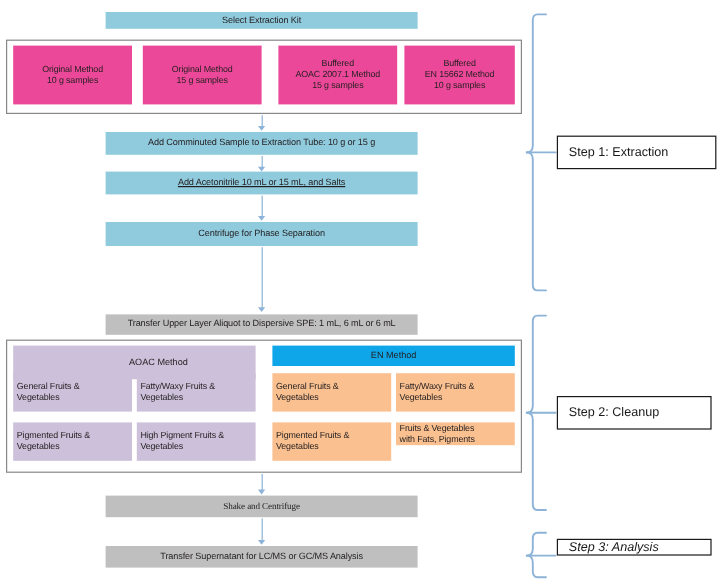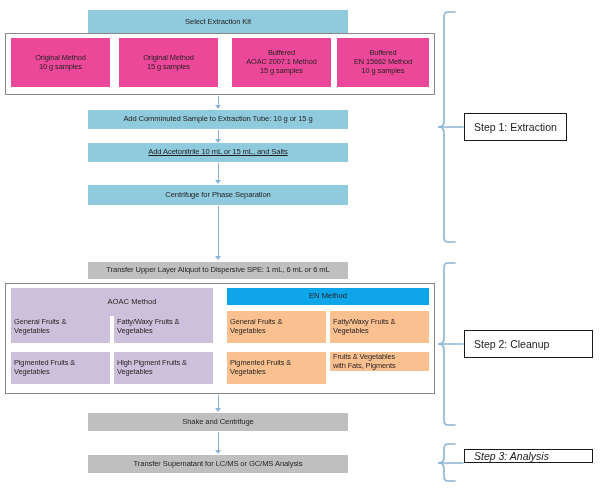--- a/index.html
+++ b/index.html
@@ -120,21 +120,21 @@
     left: 0; top: 0;
     width: 600px; height: 489px;
     pointer-events: none;
   }
 </style>
 </head>
 <body>
 
 <div id="canvas">
 
-  <div class="node bar-blue" style="left:88px; top:10px; width:260px; height:24px;">Select Extraction Kit</div>
+  <div class="node bar-blue" style="left:88px; top:10px; width:260px; height:14px;">Select Extraction Kit</div>
 
   <div class="group-box" style="left:5px; top:33px; width:430px; height:62px;"></div>
 
   <div class="node kit" style="left:11px; top:38px; width:99px; height:49px;">
     <span>Original Method</span>
     <span>10 g samples</span>
   </div>
 
   <div class="node kit" style="left:119px; top:38px; width:99px; height:49px;">
     <span>Original Method</span>
@@ -215,21 +215,21 @@
   </div>
 
   <div class="node cell-en" style="left:330px; top:352px; width:99px; height:19px; flex-direction:column; align-items:flex-start; justify-content:center;">
     <span>Fruits &amp; Vegetables</span>
     <span>with Fats, Pigments</span>
   </div>
 
   <div class="arrow-line" style="left:218px; top:395px; height:14px;"></div>
   <div class="arrow-head" style="left:215px; top:408px;"></div>
 
-  <div class="node bar-gray" style="left:88px; top:413px; width:260px; height:18px;">Shake and Centrifuge</div>
+  <div class="node bar-gray" style="left:88px; top:413px; width:260px; height:18px;font-family:Liberation Serif, serif;">Shake and Centrifuge</div>
 
   <div class="arrow-line" style="left:218px; top:432px; height:19px;"></div>
   <div class="arrow-head" style="left:215px; top:450px;"></div>
 
   <div class="node bar-gray" style="left:88px; top:455px; width:260px; height:18px;">Transfer Supernatant for LC/MS or GC/MS Analysis</div>
 
   <svg class="brackets" viewBox="0 0 600 489">
 
     <g fill="none" stroke="#8db4d8" stroke-width="1.6" stroke-linecap="round" stroke-linejoin="round">
       <path d="M 455 12 L 448 12 Q 444 12 444 17 L 444 121 Q 444 127 439 127"></path>
@@ -243,19 +243,19 @@
       <path d="M 439 344 L 463 344"></path>
     </g>
 
     <g fill="none" stroke="#8db4d8" stroke-width="1.6" stroke-linecap="round" stroke-linejoin="round">
       <path d="M 455 444 L 448 444 Q 444 444 444 449 L 444 457 Q 444 463 439 463"></path>
       <path d="M 455 481 L 448 481 Q 444 481 444 476 L 444 469 Q 444 463 439 463"></path>
       <path d="M 439 463 L 463 463"></path>
     </g>
   </svg>
 
-  <div class="step-box" style="left:464px; top:113px; width:103px; height:28px;">Step 1: Extraction</div>
+  <div class="step-box" style="left:464px; top:113px; width:133px; height:28px;">Step 1: Extraction</div>
 
   <div class="step-box" style="left:464px; top:330px; width:129px; height:28px;">Step 2: Cleanup</div>
 
   <div class="step-box" style="left:464px; top:449px; width:129px; height:14px;font-style:italic;">Step 3: Analysis</div>
 
 </div>
 
 </body></html>

